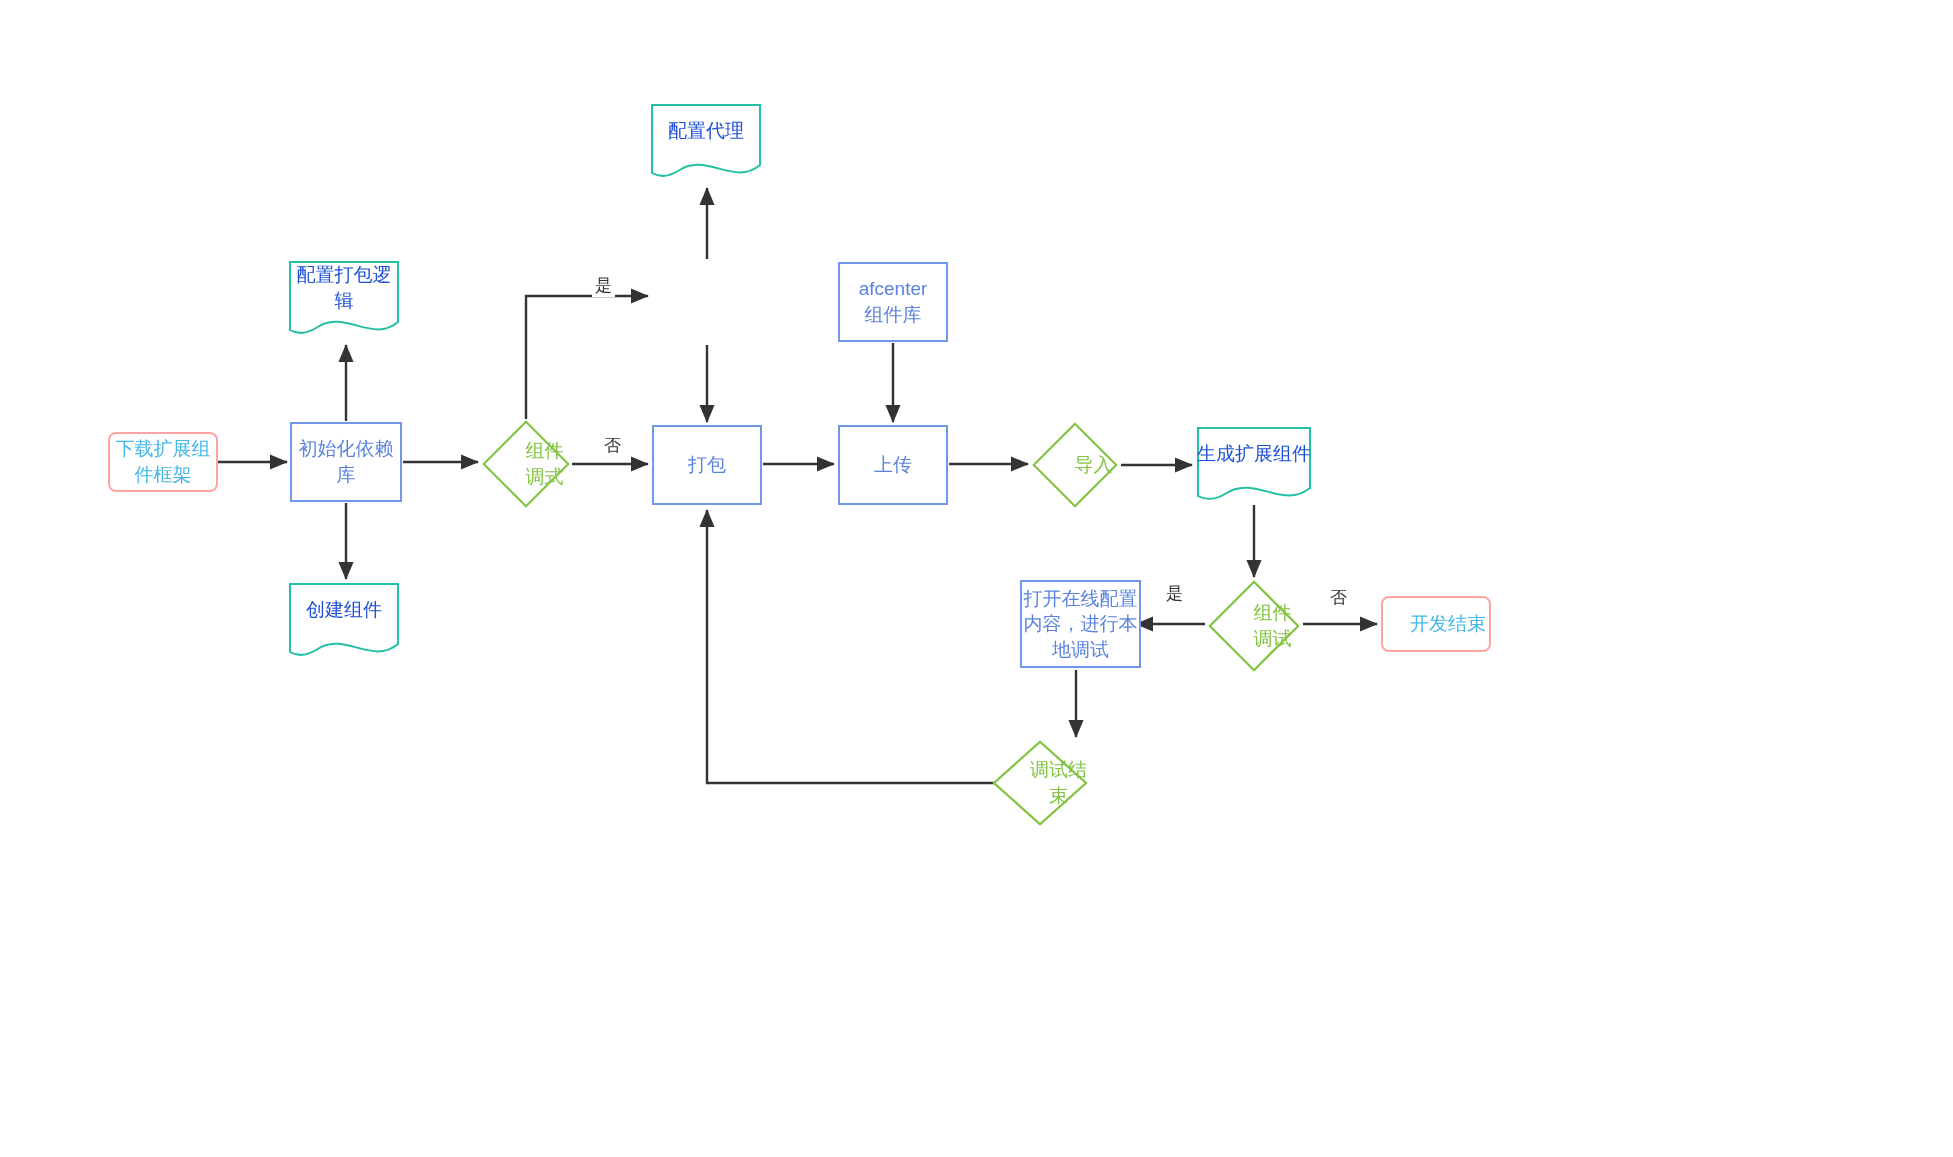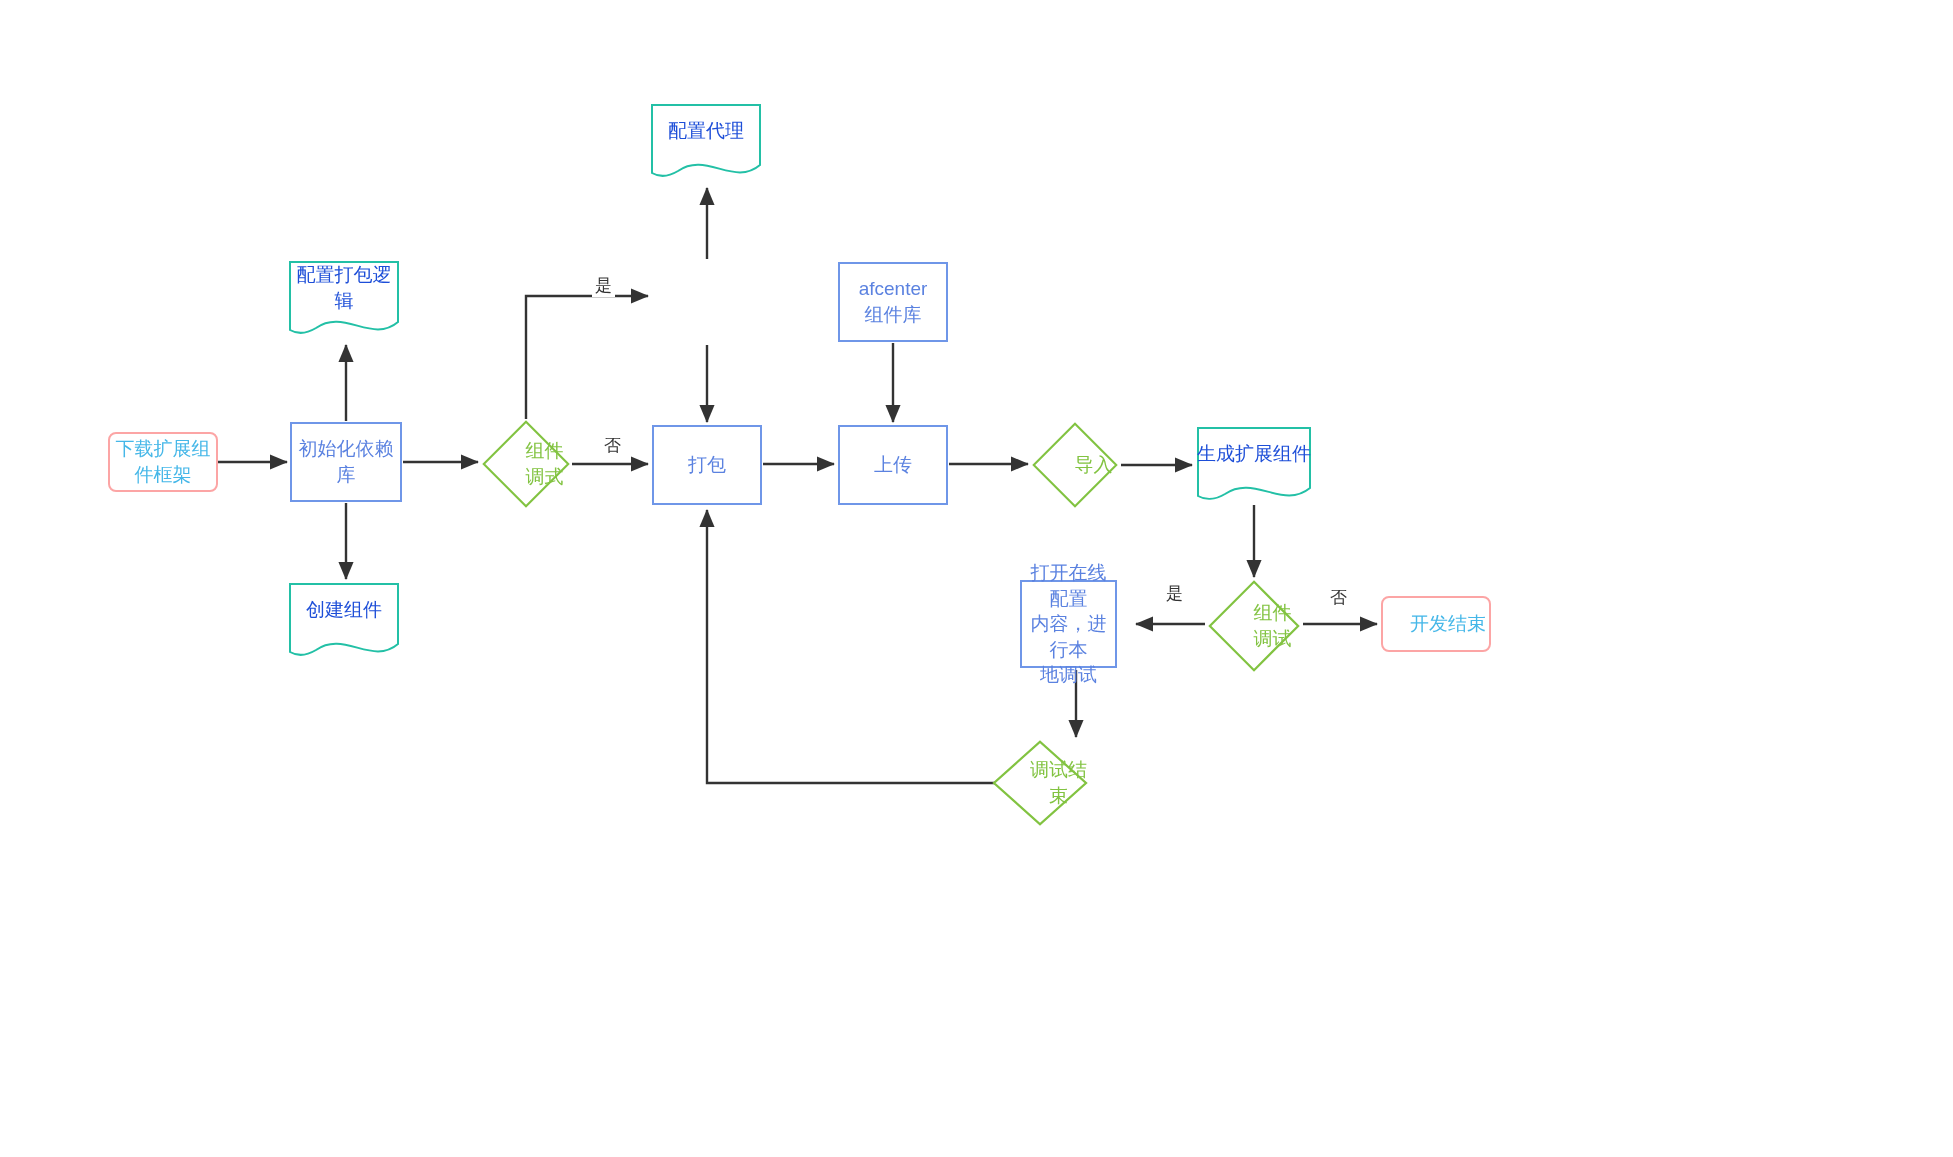--- a/index.html
+++ b/index.html
@@ -145,21 +145,21 @@
     <span class="lbl">生成扩展组件</span>
   </div>
 
   <div class="node dec" style="left: 1208px; top: 580px; width: 92px; height: 92px;">
     <svg viewBox="0 0 100 100" preserveAspectRatio="none">
       <polygon points="50,2 98,50 50,98 2,50" fill="#fff" stroke="#82c341" stroke-width="2.4"></polygon>
     </svg>
     <span class="lbl">组件调试</span>
   </div>
 
-  <div class="node proc" style="left: 1020px; top: 580px; width: 97px; height: 88px;">
+  <div class="node proc" style="left: 1020px; top: 580px; width: 121px; height: 88px;">
     <span class="lbl">打开在线配置
 内容，进行本
 地调试</span>
   </div>
 
   <div class="node term" style="left: 1381px; top: 596px; width: 110px; height: 56px; padding-left: 24px;">
     <span class="lbl">开发结束</span>
   </div>
 
   <div class="node dec" style="left: 992px; top: 740px; width: 96px; height: 86px;">

